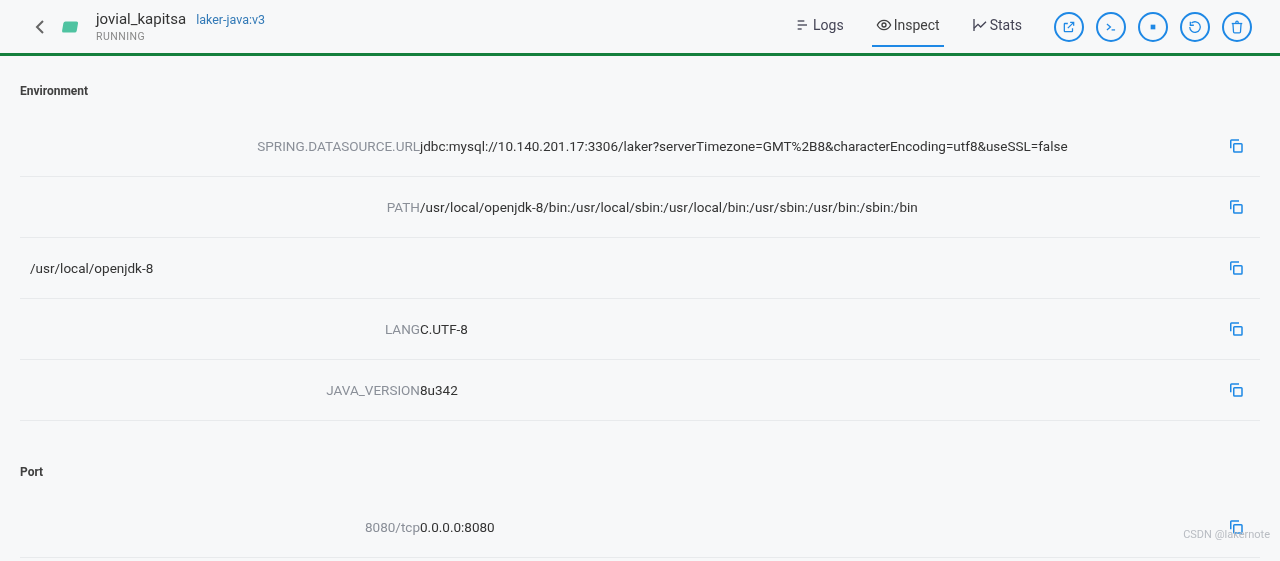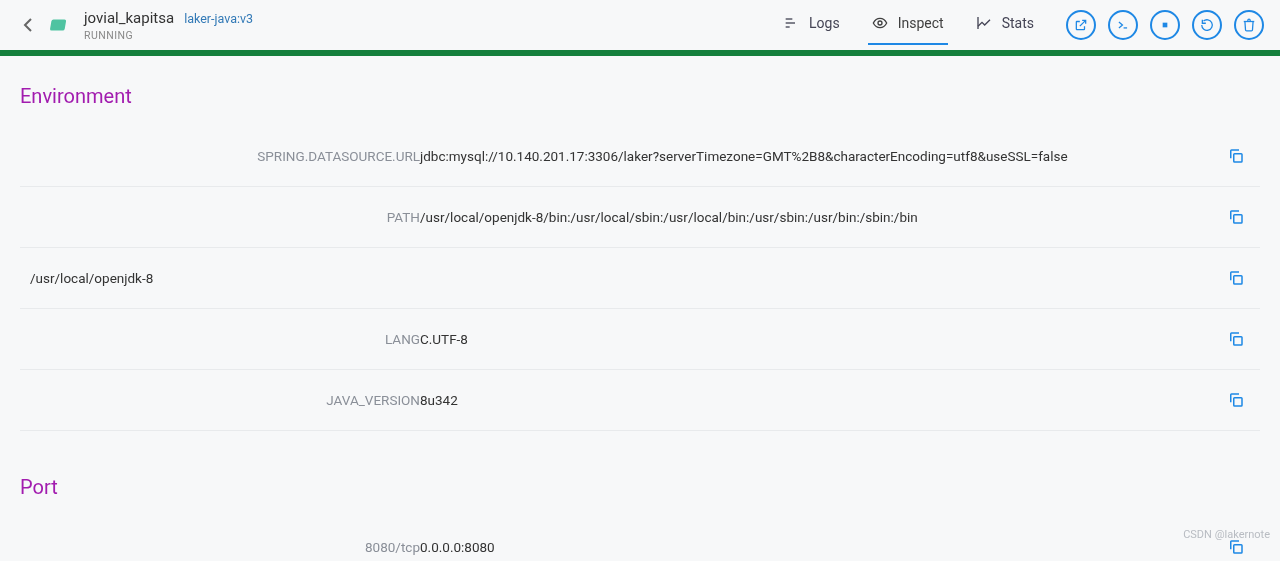--- a/index.html
+++ b/index.html
@@ -8,23 +8,23 @@
     background: #f7f8f9;
     color: #333;
     width: 1280px;
     height: 561px;
     overflow: hidden;
     position: relative;
   }
   .header {
     display: flex;
     align-items: center;
-    padding: 8px 16px;
+    padding: 8px 28px;
     height: 56px;
-    border-bottom: 6px solid #15803d;
+    border-bottom: 3px solid #15803d;
   }
   .back-btn {
     width: 24px; height: 24px;
     display: flex; align-items: center; justify-content: center;
     cursor: pointer;
     margin-right: 8px;
     color: #666;
   }
   .container-icon {
     width: 24px; height: 24px;
@@ -32,38 +32,38 @@
     margin-right: 12px;
   }
   .title-block { flex: 0 0 auto; }
   .title-line { display: flex; align-items: baseline; gap: 10px; }
   .container-name { font-size: 15px; color: #333; }
   .image-name { font-size: 12.5px; color: #337ab7; }
   .status-text { font-size: 10.5px; letter-spacing: 0.5px; color: #888; margin-top: 2px; }
   .spacer { flex: 1; }
   .tabs { display: flex; gap: 24px; align-items:center; }
   .tab {
-    display: flex; align-items: flex-start; gap: 10px;
+    display: flex; align-items: flex-start; gap: 2px;
     padding: 10px 4px 12px;
     font-size: 14px; color: #445;
     cursor: pointer;
     border-bottom: 2px solid transparent;
   }
   .tab.active { color: #404040; border-bottom-color: #1e88e5; }
   .tab svg { width: 16px; height: 16px; }
   .action-btns { display:flex; gap:12px; margin-left:28px; }
   .circle-btn {
     width: 30px; height: 30px;
     border: 2px solid #1e88e5; border-radius: 50%;
     display:flex; align-items:center; justify-content:center;
     color:#1e88e5; cursor:pointer;
   }
   .circle-btn svg { width:14px; height:14px; }
   .content { padding: 28px 20px 0; }
-  .section-title { font-size: 20px; color:#a21caf; margin-bottom: 18px; font-weight:400; }
+  .section-title { font-size: 12px; color:#404040; margin-bottom: 18px; font-weight:700; }
   .env-row {
     display: flex; align-items: center;
     padding: 16px 10px;
     border-bottom: 1px solid #e8eaec;
   }
   .env-key {
     width: 390px; font-size: 13.5px; color: #8a8f98;
     text-transform: none;
     text-align: right;
   }

